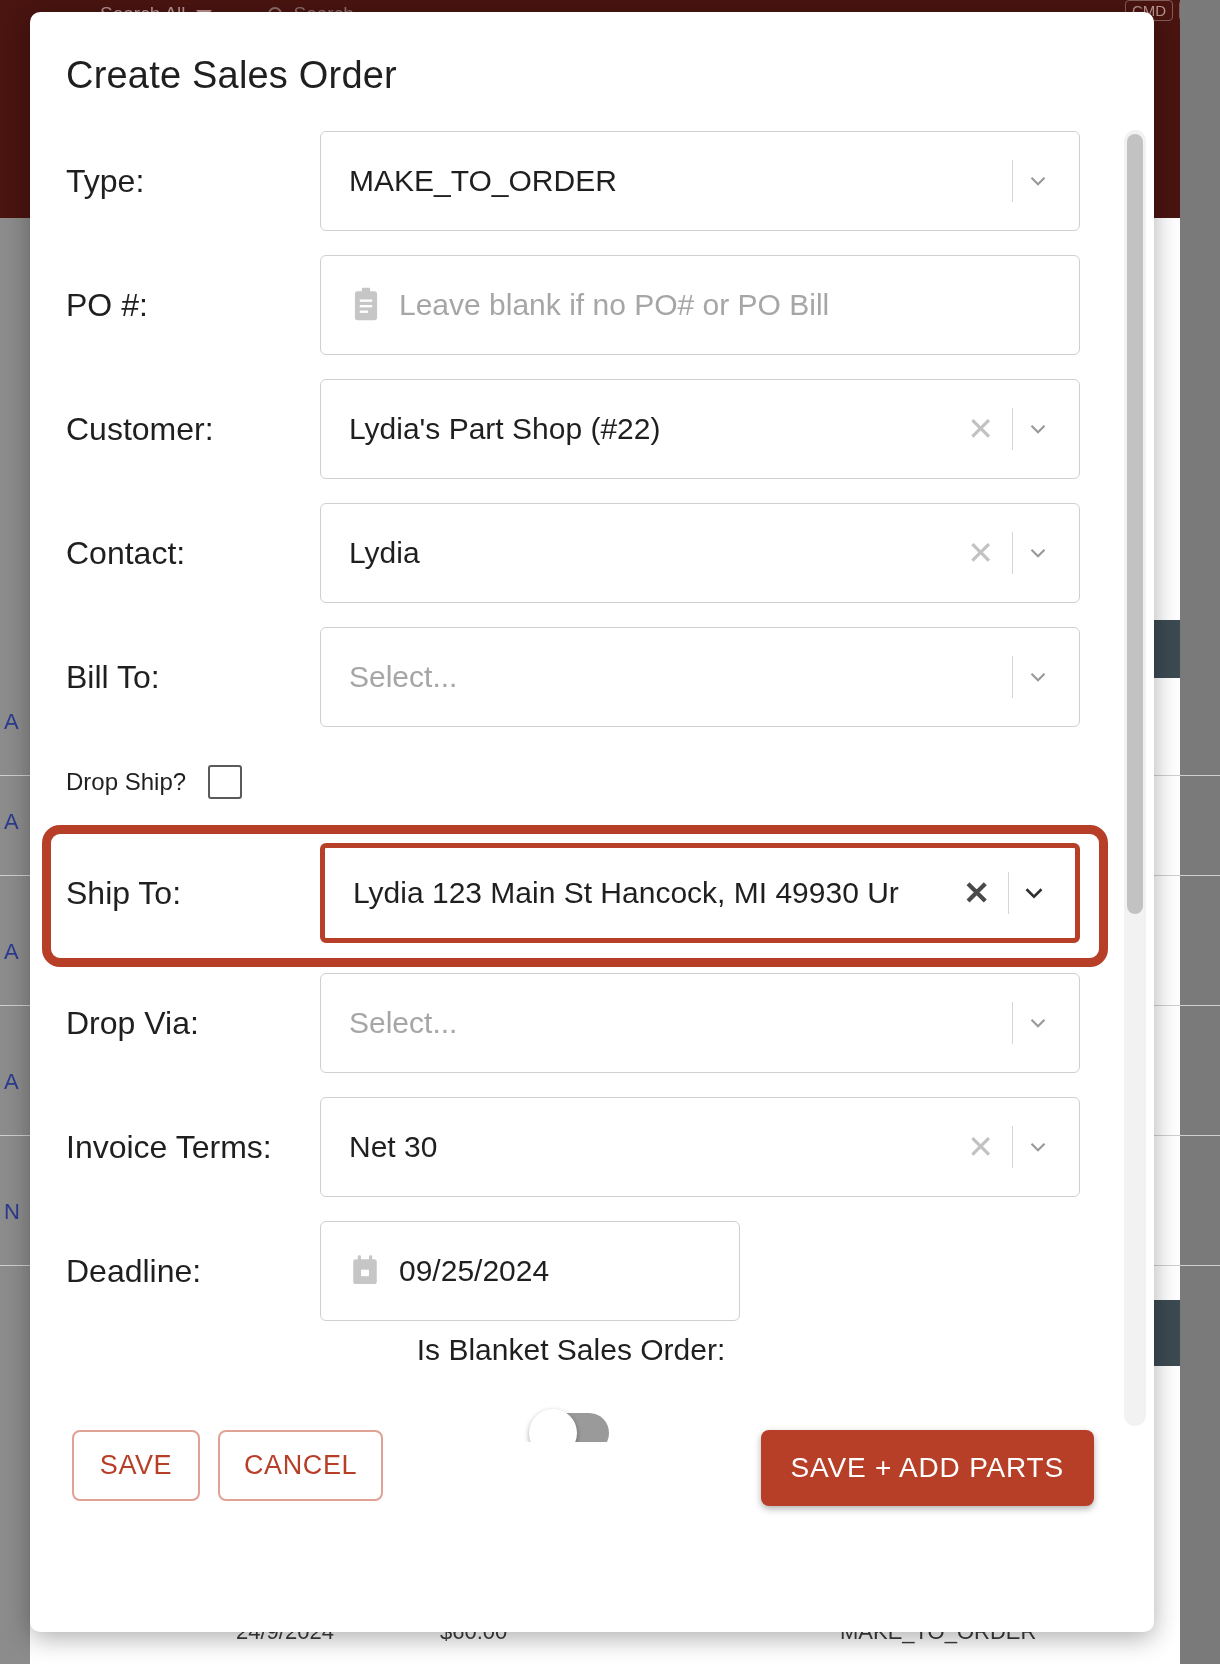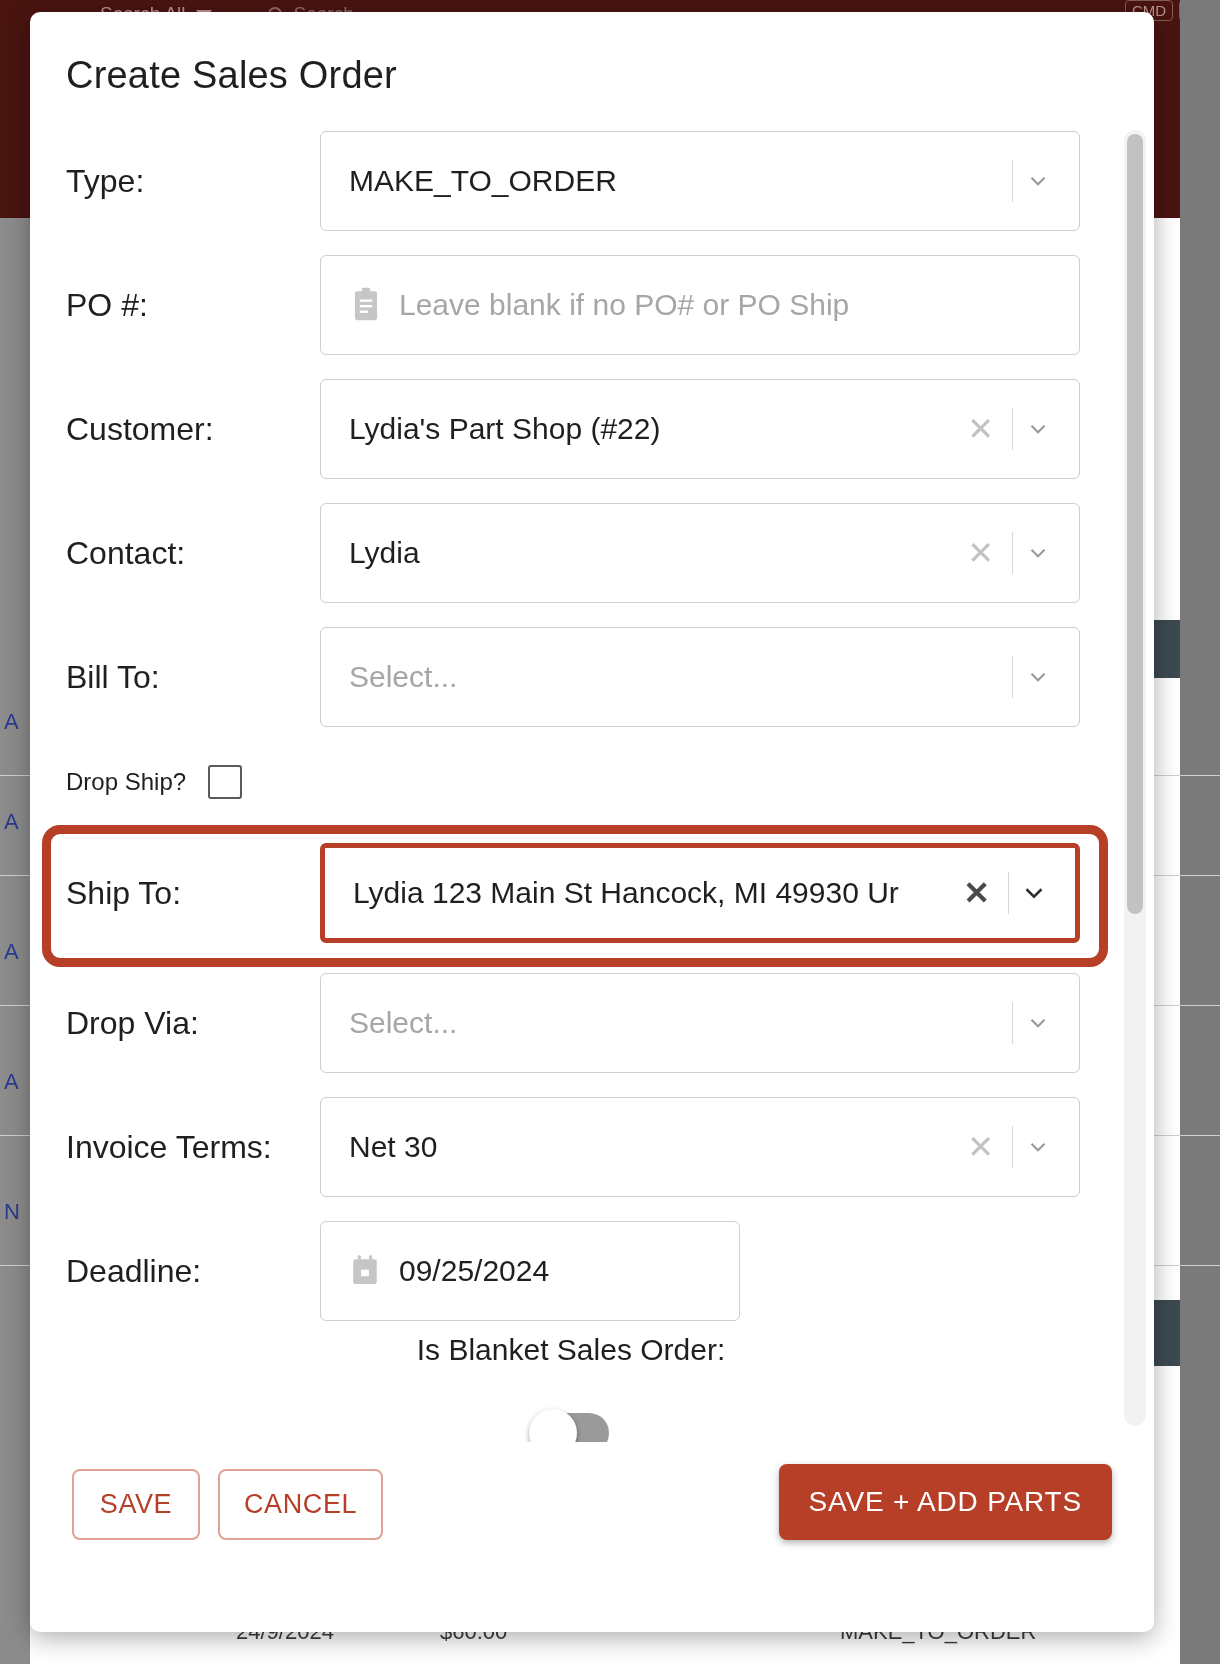--- a/index.html
+++ b/index.html
@@ -214,23 +214,23 @@
     background: #f2f2f2; border-radius: 11px;
   }
   .modal-scrollbar .thumb {
     position: absolute; left: 3px; top: 4px;
     width: 16px; height: 780px;
     background: #c2c2c2; border-radius: 8px;
   }
 
   
   .modal-footer {
-    position: absolute; left: 0; right: 0; bottom: 92px;
+    position: absolute; left: 0; right: 18px; bottom: 92px;
     height: 110px;
-    display: flex; align-items: flex-end;
+    display: flex; align-items: flex-start;
     padding: 0 42px 0 42px;
   }
   .btn-outline {
     border: 2px solid #e0a294;
     color: #b73f28;
     background: #fff;
     border-radius: 8px;
     font-size: 27px;
     letter-spacing: .6px;
     padding: 18px 24px;
@@ -327,21 +327,21 @@
         <div class="field">
           <span class="icon-clipboard">
             <svg width="34" height="36" viewBox="0 0 24 26" fill="#c6c6c6">
               <rect x="4" y="3" width="16" height="21" rx="2"></rect>
               <rect x="9" y="0.5" width="6" height="4" rx="1" fill="#c6c6c6"></rect>
               <rect x="7.5" y="9" width="9" height="1.7" fill="#ffffff"></rect>
               <rect x="7.5" y="13" width="9" height="1.7" fill="#ffffff"></rect>
               <rect x="7.5" y="17" width="6" height="1.7" fill="#ffffff"></rect>
             </svg>
           </span>
-          <span class="value placeholder">Leave blank if no PO# or PO Ship</span>
+          <span class="value placeholder">Leave blank if no PO# or PO Bill</span>
         </div>
       </div>
 
       <div class="row">
         <div class="label">Customer:</div>
         <div class="field">
           <span class="value">Lydia's Part Shop (#22)</span>
           <span class="clear-x">✕</span>
           <span class="divider-v"></span>
           <span class="chev">

